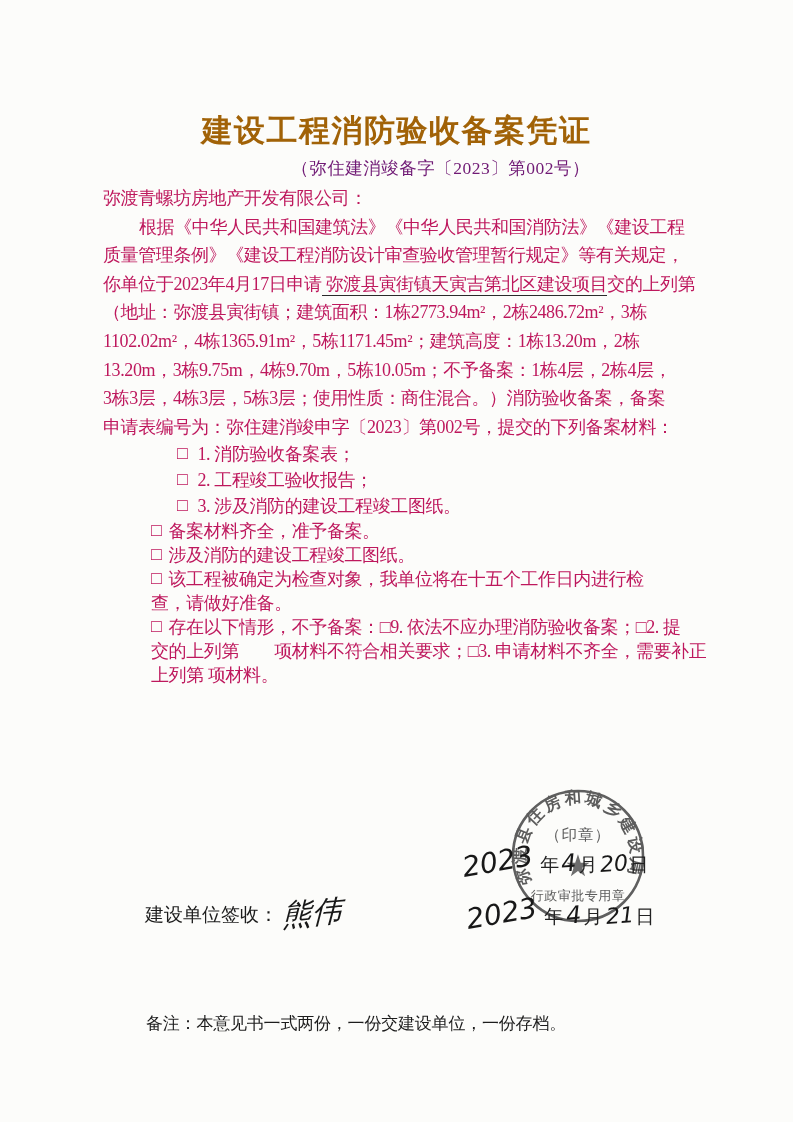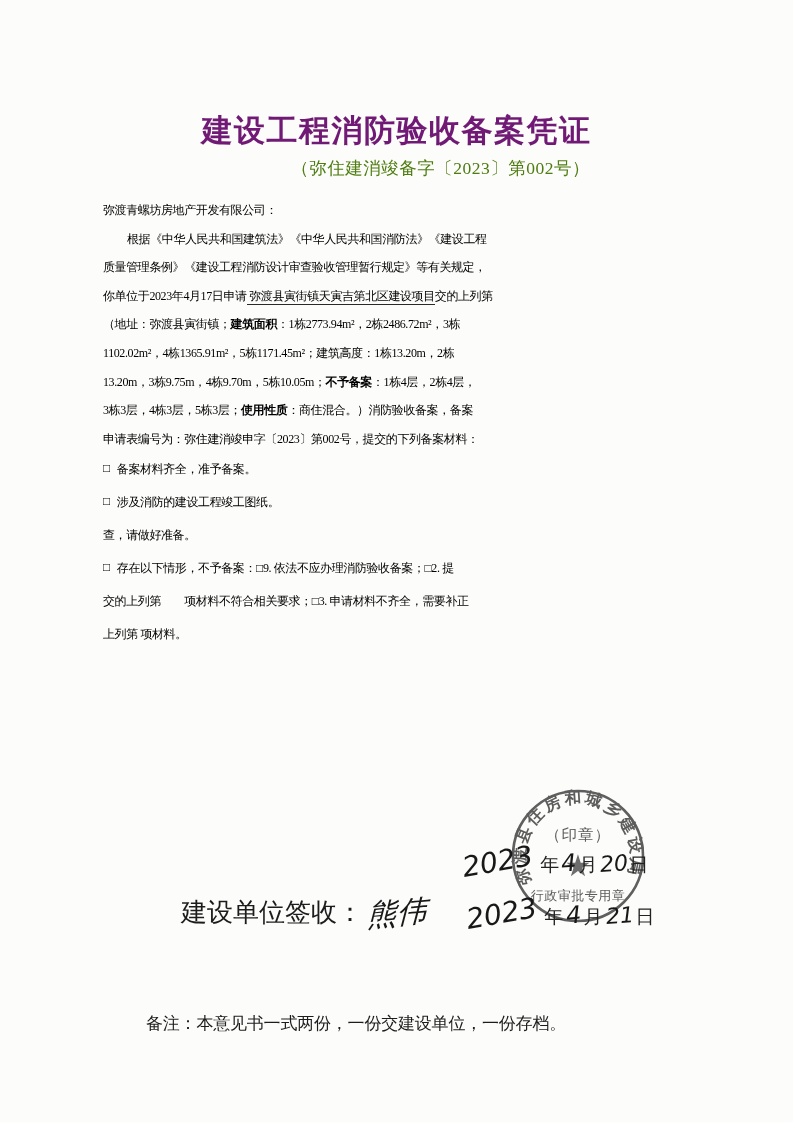--- a/index.html
+++ b/index.html
@@ -10,43 +10,43 @@
     background:#fcfcfa;
     color:#1c1c1c;
     font-family:"Liberation Serif", serif;
     overflow:hidden;
   }
   .doc-title{
     position:absolute;top:110px;left:0;right:0;
     text-align:center;
     font-family:"Liberation Sans", sans-serif;
     font-size:31px;font-weight:bold;letter-spacing:1.5px;
-    color:#701a75;
+    color:#a16207;
   }
   .doc-number{
     position:absolute;top:156px;left:0;right:0;
     text-align:center;
     padding-left:88px;
     font-size:17.5px;letter-spacing:.5px;
-    color:#4d7c0f;
+    color:#701a75;
   }
   .doc-body{
-    position:absolute;left:103px;top:196px;width:596px;
-    font-size:12px;letter-spacing:-0.4px;
-    color:#000000;
+    position:absolute;left:103px;top:184px;width:596px;
+    font-size:18px;letter-spacing:-0.4px;
+    color:#be185d;
   }
   .doc-body .line{white-space:nowrap;line-height:28.6px;margin:0;}
   .recipient{margin-left:9px;}
   .indent-2em{text-indent:2em;}
   .materials .line{line-height:26px;}
   .materials .line{margin-left:74px;}
-  .options .line{line-height:33px;}
+  .options .line{line-height:24px;margin-left:48px;}
   .indent-sm{margin-left:34px;}
   .indent-lg{margin-left:70px;}
-  .bold{font-weight:bold;}
+  .bold{font-weight:normal;}
   .uline{border-bottom:1.6px solid #2a2a2a;padding-bottom:1px;margin-top:27px;}
   .box{display:inline-block;margin-right:7px;transform:translateY(-1px);}
   .materials .box{margin-right:10px;}
 
   
   .stamp{position:absolute;left:496px;top:774px;width:164px;height:164px;opacity:.88;}
   .stamp text{fill:#474747;font-family:"Liberation Serif", serif;}
   .stamp .ring-text{font-size:16.5px;letter-spacing:3px;font-weight:bold;}
   .stamp .seal-label{font-size:15.5px;letter-spacing:1px;}
   .stamp .star{font-size:30px;fill:#5a5a5a;font-family:"DejaVu Sans", sans-serif;}
@@ -62,21 +62,21 @@
   .date-row{position:absolute;display:flex;align-items:baseline;white-space:nowrap;}
   .date-row .printed{font-size:19px;color:#222;}
   .date-1{left:462px;top:845px;}
   .date-2{left:466px;top:897px;}
   .d-year{font-size:28px;transform:rotate(-10deg);margin-right:7px;}
   .d-month{font-size:24px;transform:rotate(-5deg);margin:0 2px;}
   .d-day{font-size:22px;transform:rotate(-4deg);margin:0 2px;}
   .g{margin-left:3px;}
 
   .signature-row{position:absolute;left:145px;top:893px;white-space:nowrap;}
-  .signature-row .label{font-size:26px;margin-left:36px;}
+  .signature-row .label{font-size:19px;}
   .signature-name{
     font-size:30px;
     transform:rotate(-5deg) skewX(-6deg);
     margin-left:4px;vertical-align:-2px;
   }
   .note-line{position:absolute;left:146px;top:1012px;font-size:17px;letter-spacing:-0.2px;}
 </style>
 </head>
 <body>
 
@@ -90,24 +90,30 @@
 
     <div class="line indent-2em">根据《中华人民共和国建筑法》《中华人民共和国消防法》《建设工程</div>
     <div class="line">质量管理条例》《建设工程消防设计审查验收管理暂行规定》等有关规定，</div>
     <div class="line"><span>你单位于2023年4月17日申请</span><span class="uline"> 弥渡县寅街镇天寅吉第北区建设项目</span><span>交的上列第</span></div>
     <div class="line"><span>（地址：弥渡县寅街镇；</span><span class="bold">建筑面积</span><span>：1栋2773.94m²，2栋2486.72m²，3栋</span></div>
     <div class="line">1102.02m²，4栋1365.91m²，5栋1171.45m²；建筑高度：1栋13.20m，2栋</div>
     <div class="line"><span>13.20m，3栋9.75m，4栋9.70m，5栋10.05m；</span><span class="bold">不予备案</span><span>：1栋4层，2栋4层，</span></div>
     <div class="line"><span>3栋3层，4栋3层，5栋3层；</span><span class="bold">使用性质</span><span>：商住混合。）消防验收备案，备案</span></div>
     <div class="line">申请表编号为：弥住建消竣申字〔2023〕第002号，提交的下列备案材料：</div>
 
+    <div class="materials">
+      <div class="line"><span class="box">□</span><span>1. 消防验收备案表；</span></div>
+      <div class="line"><span class="box">□</span><span>2. 工程竣工验收报告；</span></div>
+      <div class="line"><span class="box">□</span><span>3. 涉及消防的建设工程竣工图纸。</span></div>
+    </div>
 
     <div class="options">
       <div class="line indent-sm"><span class="box">□</span><span>备案材料齐全，准予备案。</span></div>
       <div class="line indent-lg"><span class="box">□</span><span>涉及消防的建设工程竣工图纸。</span></div>
+      <div class="line indent-lg"><span class="box">□</span><span>该工程被确定为检查对象，我单位将在十五个工作日内进行检</span></div>
       <div class="line"><span>查，请做好准备。</span></div>
       <div class="line indent-sm"><span class="box">□</span><span>存在以下情形，不予备案：□9. 依法不应办理消防验收备案；□2. 提</span></div>
       <div class="line"><span>交的上列第　　项材料不符合相关要求；□3. 申请材料不齐全，需要补正</span></div>
       <div class="line"><span>上列第 项材料。</span></div>
     </div>
   </div>
 
   <svg class="stamp" viewBox="0 0 164 164" aria-hidden="true">
     <circle cx="82" cy="82" r="65" fill="none" stroke="#4a4a4a" stroke-width="2.6"></circle>
     <path id="ringPath" d="M 36.1,108.5 A 53,53 0 1,1 127.9,108.5" fill="none"></path>

